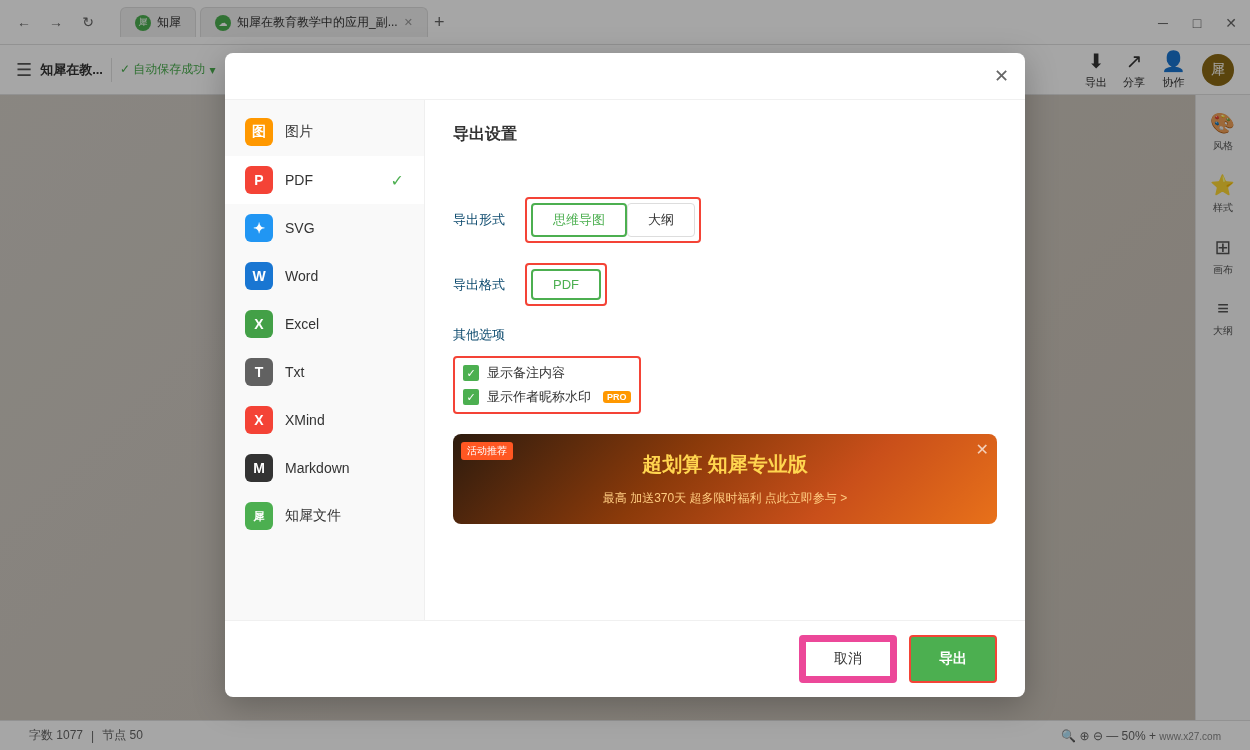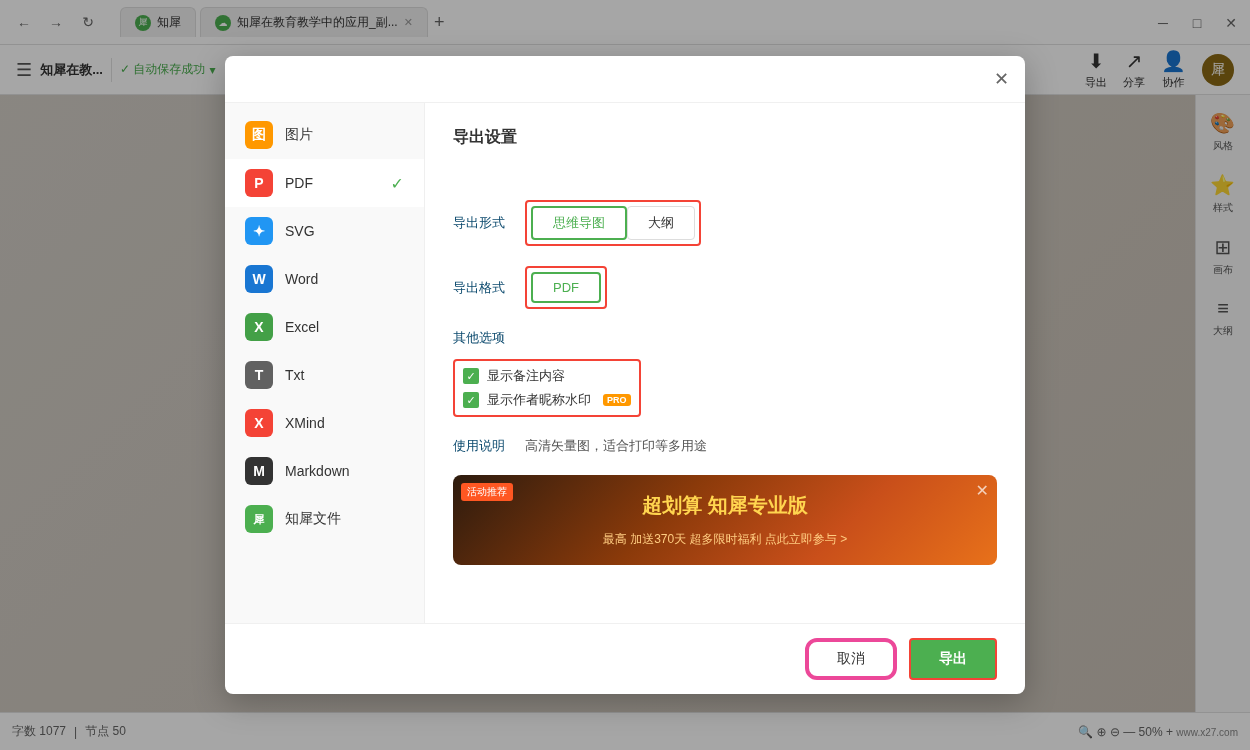--- a/index.html
+++ b/index.html
@@ -146,26 +146,26 @@
     .rs-item {
       display: flex; flex-direction: column; align-items: center;
       gap: 4px; cursor: pointer; font-size: 10px; color: #555;
     }
     .rs-icon { font-size: 20px; }
 
     
     .status-bar {
       position: absolute;
       bottom: 0; left: 0; right: 0;
-      height: 38px;
+      height: 30px;
       background: #fff;
       border-top: 1px solid #e0e0e0;
       display: flex;
       align-items: center;
-      padding: 0 12px;
+      padding: 0 29px;
       font-size: 12px;
       color: #666;
       z-index: 1;
     }
 
     
     .overlay {
       position: absolute;
       inset: 0;
       background: rgba(0,0,0,0.35);
@@ -393,22 +393,22 @@
     
     .dialog-footer {
       padding: 14px 28px;
       display: flex;
       justify-content: flex-end;
       gap: 12px;
       border-top: 1px solid #f0f0f0;
     }
     .btn-cancel {
       padding: 8px 28px;
-      border: 4px solid #ec4899;
-      border-radius: 12px;
+      border: 7px solid #ec4899;
+      border-radius: 4px;
       background: #fff;
       cursor: pointer;
       font-size: 14px;
       color: #333;
     }
     .btn-export {
       padding: 8px 28px;
       border: 2px solid #f44336;
       border-radius: 4px;
       background: #4caf50;
@@ -588,24 +588,20 @@
             <span>显示备注内容</span>
           </div>
           <div class="checkbox-row">
             <div class="cb-box">✓</div>
             <span>显示作者昵称水印</span>
             <span class="pro-badge">PRO</span>
           </div>
         </div>
       </div>
 
-      <div class="usage-row">
-        <span class="form-label">使用说明</span>
-        <span>高清矢量图，适合打印等多用途</span>
-      </div>
 
       <div class="promo-banner">
         <button class="promo-close">✕</button>
         <div class="promo-tag">活动推荐</div>
         <div class="promo-title">超划算 知犀专业版</div>
         <div class="promo-subtitle">最高 加送370天 超多限时福利 点此立即参与 &gt;</div>
       </div>
     </div>
   </div>
 

